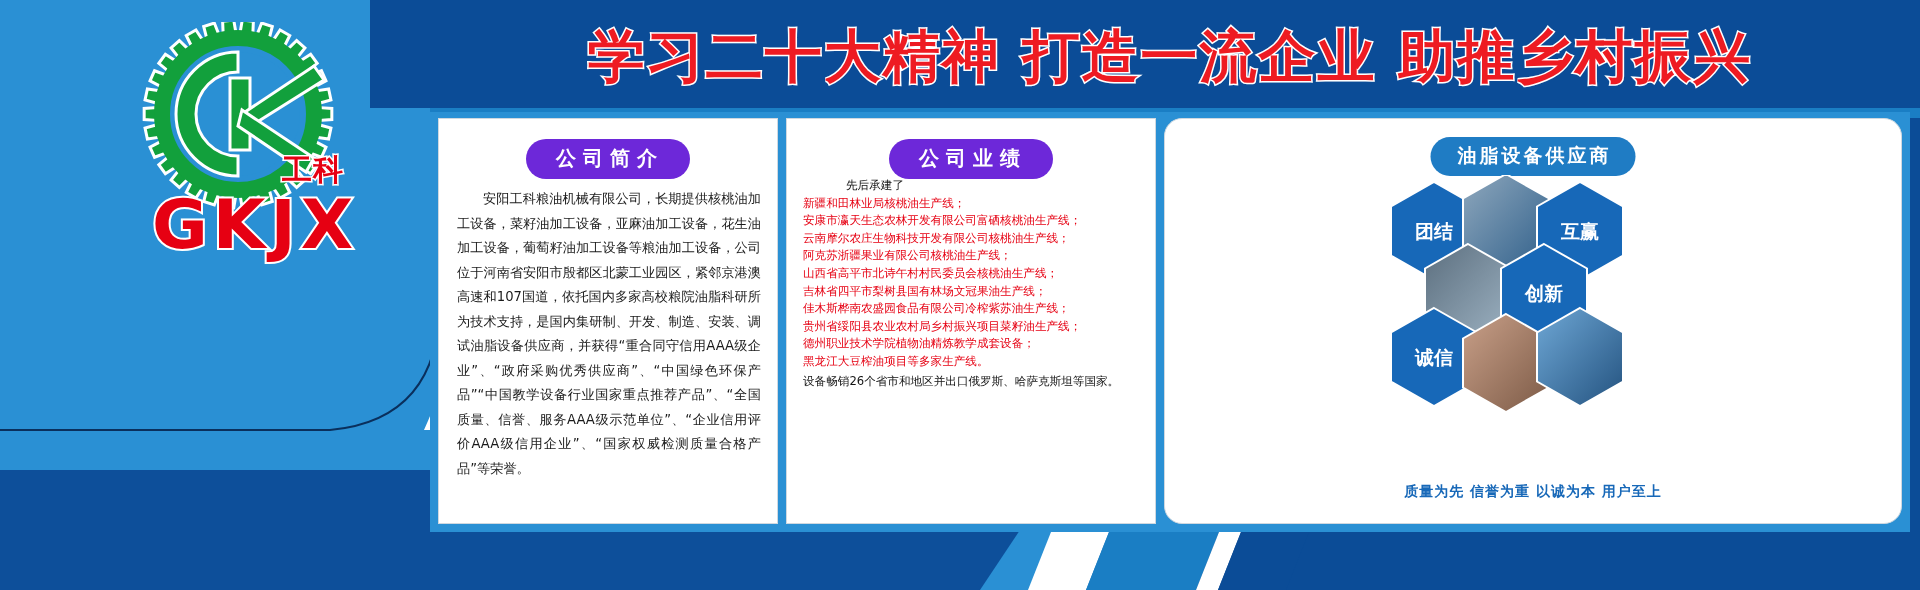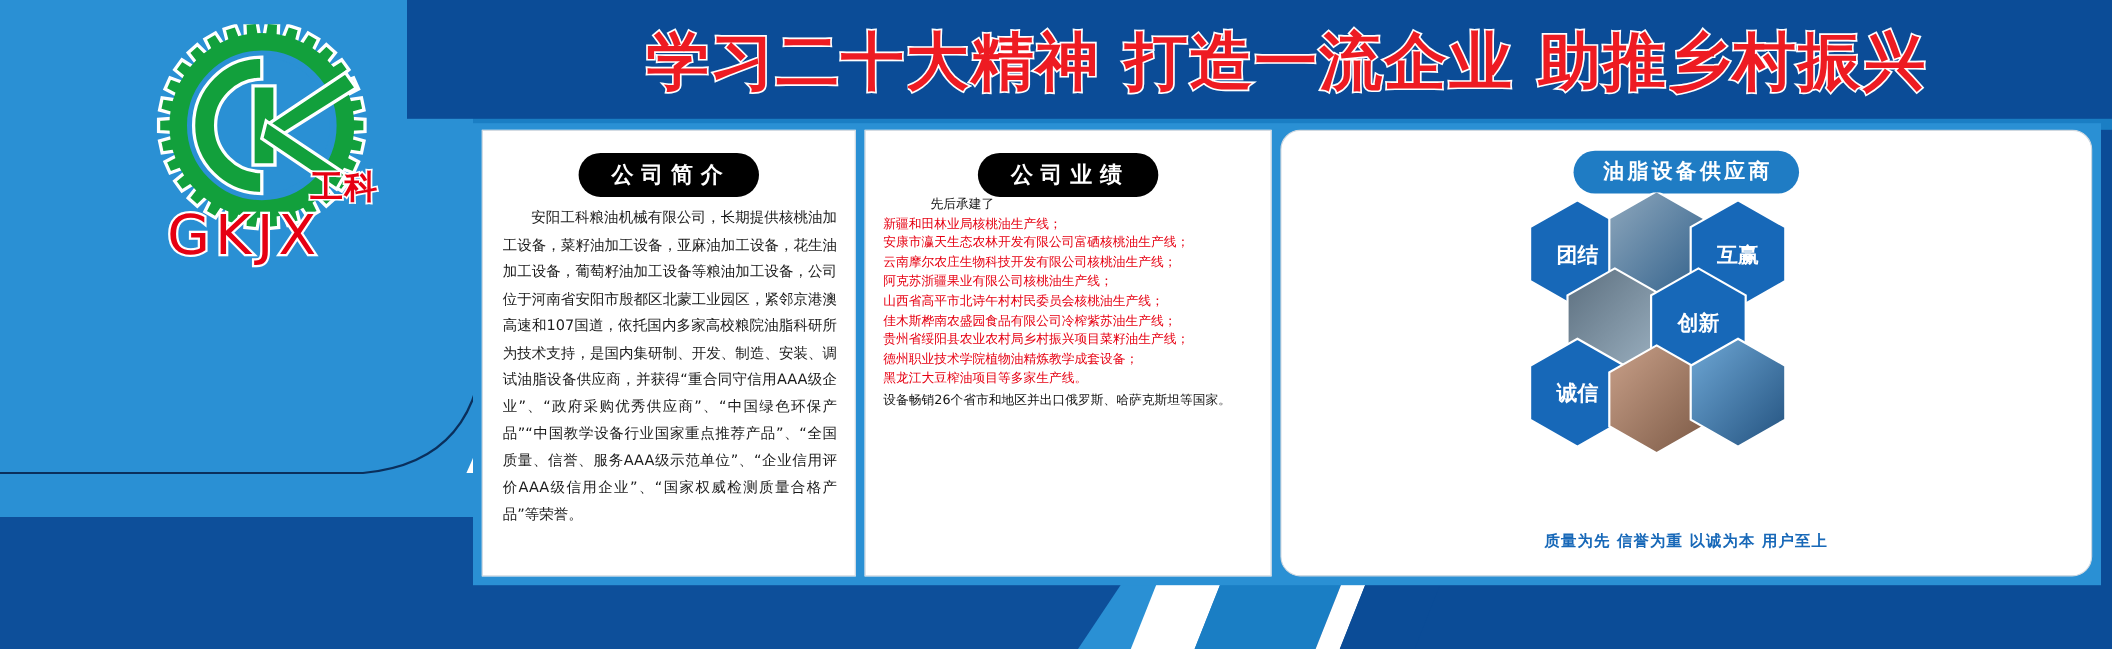--- a/index.html
+++ b/index.html
@@ -35,21 +35,21 @@
   .panel{
     background:#ffffff; position:relative; height:100%;
     border:1px solid #cfd8e0;
   }
   .p1{ width:340px; }
   .p2{ width:370px; }
   .p3{ flex:1;border-radius:18px; }
 
   .panel-title{
     position:absolute; left:50%; transform:translateX(-50%); top:20px;
-    background:#000000; color:#ffffff; font-size:20px; font-weight:bold;
+    background:#6d28d9; color:#ffffff; font-size:20px; font-weight:bold;
     letter-spacing:7px; padding:6px 26px 7px 30px; border-radius:20px;
     white-space:nowrap;
     font-family:"DejaVu Sans","Liberation Sans",sans-serif;
   }
 
   
   .p1-body{
     position:absolute; left:18px; right:16px; top:68px;
     font-size:13.2px; line-height:24.5px; color:#1a1a1a; text-align:justify;
     text-indent:26px;
@@ -84,22 +84,22 @@
 
   
   .logo{ position:absolute; left:138px; top:22px; width:210px; height:215px; }
   .logo-cn{
     position:absolute; left:282px; top:150px; color:#e60012; font-size:30px;
     font-weight:bold; letter-spacing:1px;
     -webkit-text-stroke:3px #ffffff; paint-order:stroke fill;
     font-family:Liberation Sans, sans-serif;
   }
   .logo-en{
-    position:absolute; left:152px; top:185px; color:#e60012; font-size:50px;
-    font-weight:normal; letter-spacing:5px;
+    position:absolute; left:152px; top:185px; color:#e60012; font-size:68px;
+    font-weight:bold; letter-spacing:5px;
     -webkit-text-stroke:4px #ffffff; paint-order:stroke fill;
     font-family:"DejaVu Sans","Liberation Sans",sans-serif;
   }
 </style>
 </head>
 <body>
 
 <div id="stage">
 
   <div class="bg-deep"></div>
@@ -203,20 +203,21 @@
     <div class="panel p2">
       <div class="panel-title">公司业绩</div>
       <div class="p2-body">
         <div class="p2-lead">先后承建了</div>
         <div id="perf-items">
             <div class="p2-item">新疆和田林业局核桃油生产线；</div>
             <div class="p2-item">安康市瀛天生态农林开发有限公司富硒核桃油生产线；</div>
             <div class="p2-item">云南摩尔农庄生物科技开发有限公司核桃油生产线；</div>
             <div class="p2-item">阿克苏浙疆果业有限公司核桃油生产线；</div>
             <div class="p2-item">山西省高平市北诗午村村民委员会核桃油生产线；</div>
+            <div class="p2-item">吉林省四平市梨树县国有林场文冠果油生产线；</div>
             <div class="p2-item">佳木斯桦南农盛园食品有限公司冷榨紫苏油生产线；</div>
             <div class="p2-item">贵州省绥阳县农业农村局乡村振兴项目菜籽油生产线；</div>
             <div class="p2-item">德州职业技术学院植物油精炼教学成套设备；</div>
             <div class="p2-item">黑龙江大豆榨油项目等多家生产线。</div>
           </div>
         <div id="perf-tail">
             <div class="p2-tail">设备畅销26个省市和地区并出口俄罗斯、哈萨克斯坦等国家。</div>
           </div>
       </div>
     </div>

